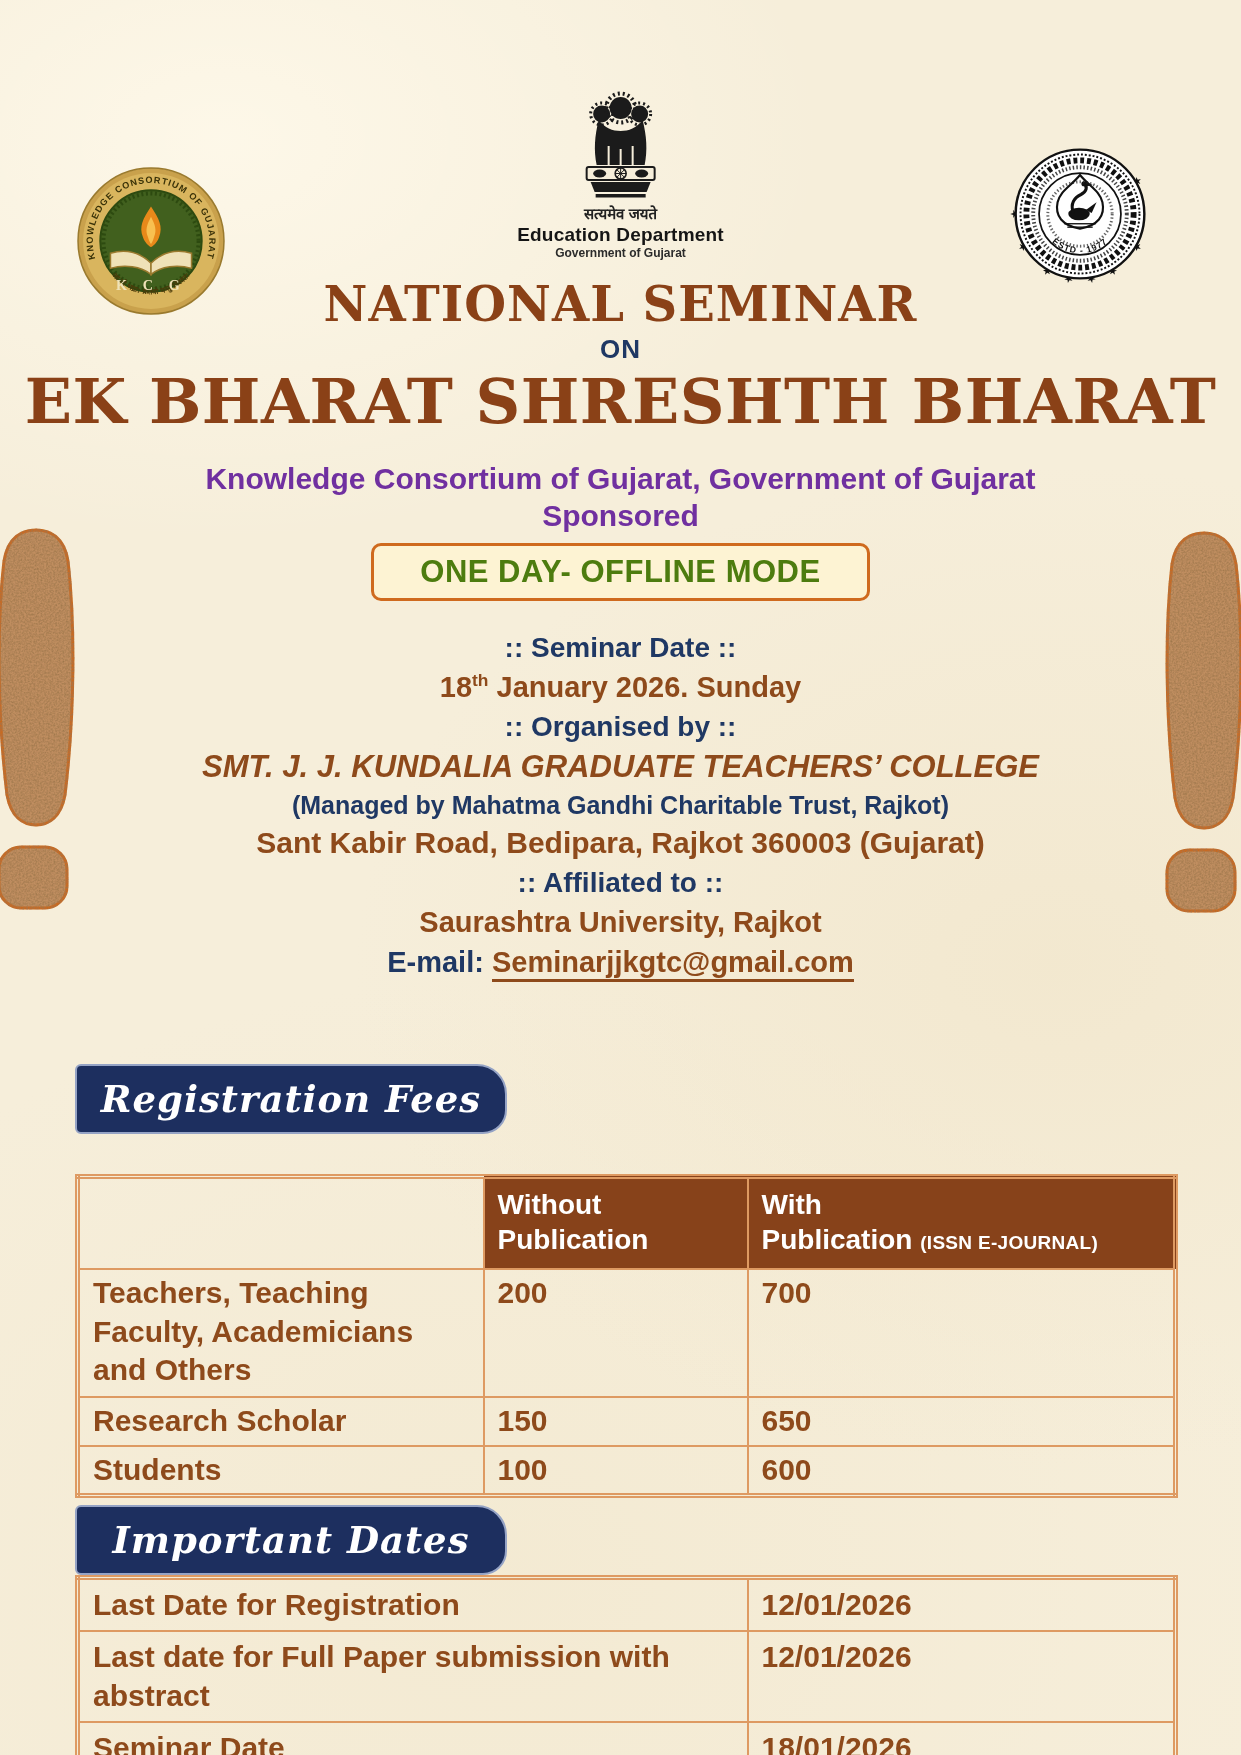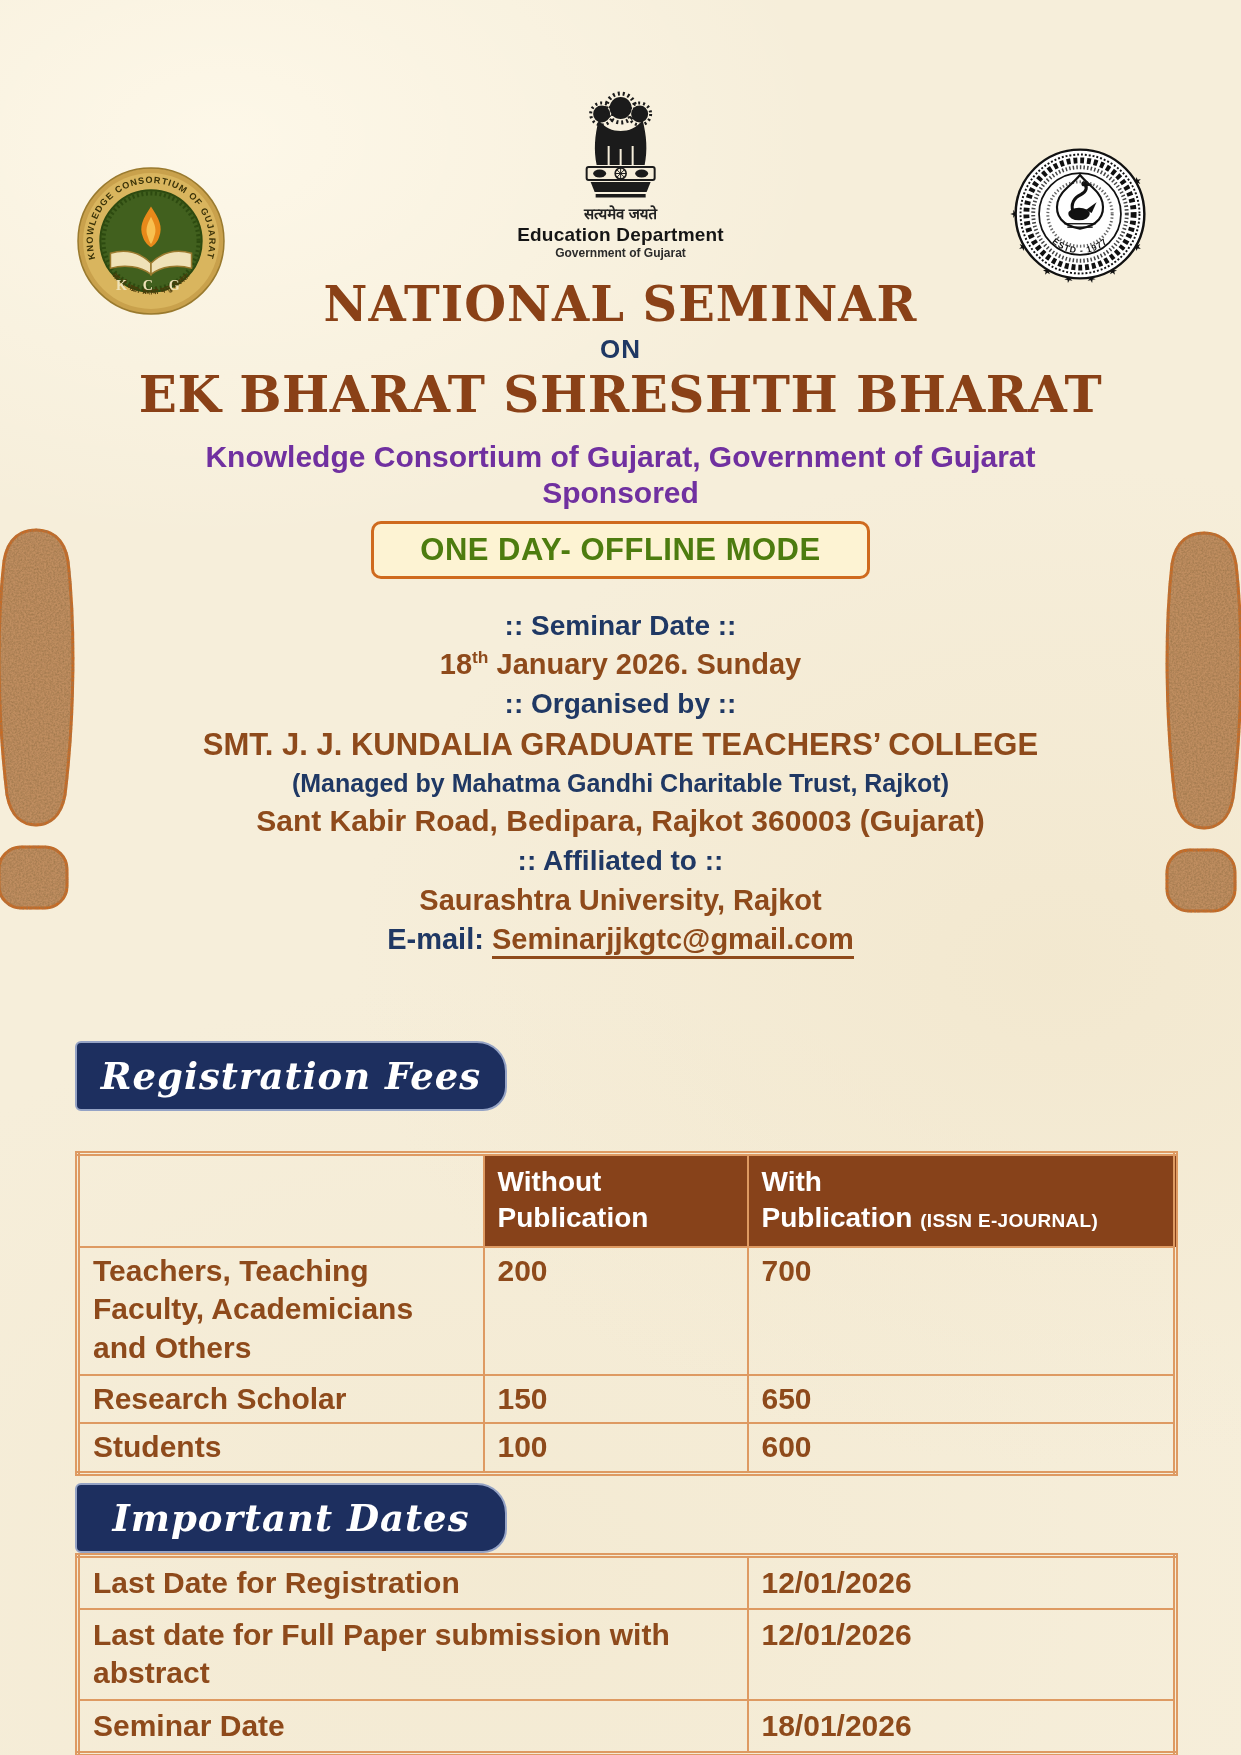--- a/index.html
+++ b/index.html
@@ -20,30 +20,30 @@
   .kcg-logo{position:absolute;left:76px;top:166px;}
   .emblem-block{position:absolute;left:50%;top:86px;transform:translateX(-50%);text-align:center;line-height:1.05;}
   .emblem-motto{font-size:15px;color:#222;font-weight:700;margin-top:2px;}
   .emblem-dept{font-size:19px;color:#151515;font-weight:700;margin-top:3px;letter-spacing:.2px;}
   .emblem-gov{font-size:12px;color:#2b2b2b;font-weight:700;margin-top:3px;}
   .seal-logo{position:absolute;left:1002px;top:136px;}
   
   .center{text-align:center;}
   .title1{margin:26px 0 0 0;font-family:"DejaVu Serif",serif;font-size:48px;color:#8a4117;letter-spacing:1px;line-height:1.12;}
   .title-on{margin-top:3px;font-size:26px;color:#1f3864;letter-spacing:1px;line-height:1.15;}
-  .title2{margin:2px 0 0 0;font-family:"DejaVu Serif",serif;font-size:50px;color:#8a4117;letter-spacing:.5px;line-height:1.12;}
-  .sponsor{margin-top:16px;font-size:30px;color:#7030a0;line-height:1.22;}
+  .title2{margin:2px 0 0 0;font-family:"DejaVu Serif",serif;font-size:62px;color:#8a4117;letter-spacing:.5px;line-height:1.12;}
+  .sponsor{margin-top:25px;font-size:30px;color:#7030a0;line-height:1.22;}
   .mode-wrap{margin-top:9px;display:flex;justify-content:center;}
   .mode-box{display:inline-block;padding:8px 46px;border:3px solid #cf6a1e;border-radius:10px;background:#fdf3d3;color:#4d7c0f;font-size:31px;letter-spacing:.5px;}
   
   .details{margin-top:30px;text-align:center;}
   .d-line{line-height:1.2;margin-top:5px;}
   .navy{color:#1f3864;}
   .brown{color:#8e4a1b;}
-  .fs28{font-size:28px;} .fs29{font-size:29px;} .fs31{font-size:31px;} .fs25{font-size:25px;} .fs30{font-size:30px;}
+  .fs28{font-size:28px;} .fs29{font-size:29px;} .fs31{font-size:31px;font-style:italic;} .fs25{font-size:25px;} .fs30{font-size:30px;}
   sup{font-size:60%;}
   .email-value{color:#8e4a1b;text-decoration:none;border-bottom:3px solid #8e4a1b;padding-bottom:1px;cursor:pointer;}
   
   .banner{
     width:428px;height:66px;margin-left:75px;
     background:#1d2f5f;border:2px solid #95a3c5;
     border-radius:6px 30px 24px 6px;
     display:flex;align-items:center;justify-content:center;
     color:#ffffff;font-family:"DejaVu Serif",serif;font-style:italic;font-weight:700;
     font-size:37px;letter-spacing:1px;

